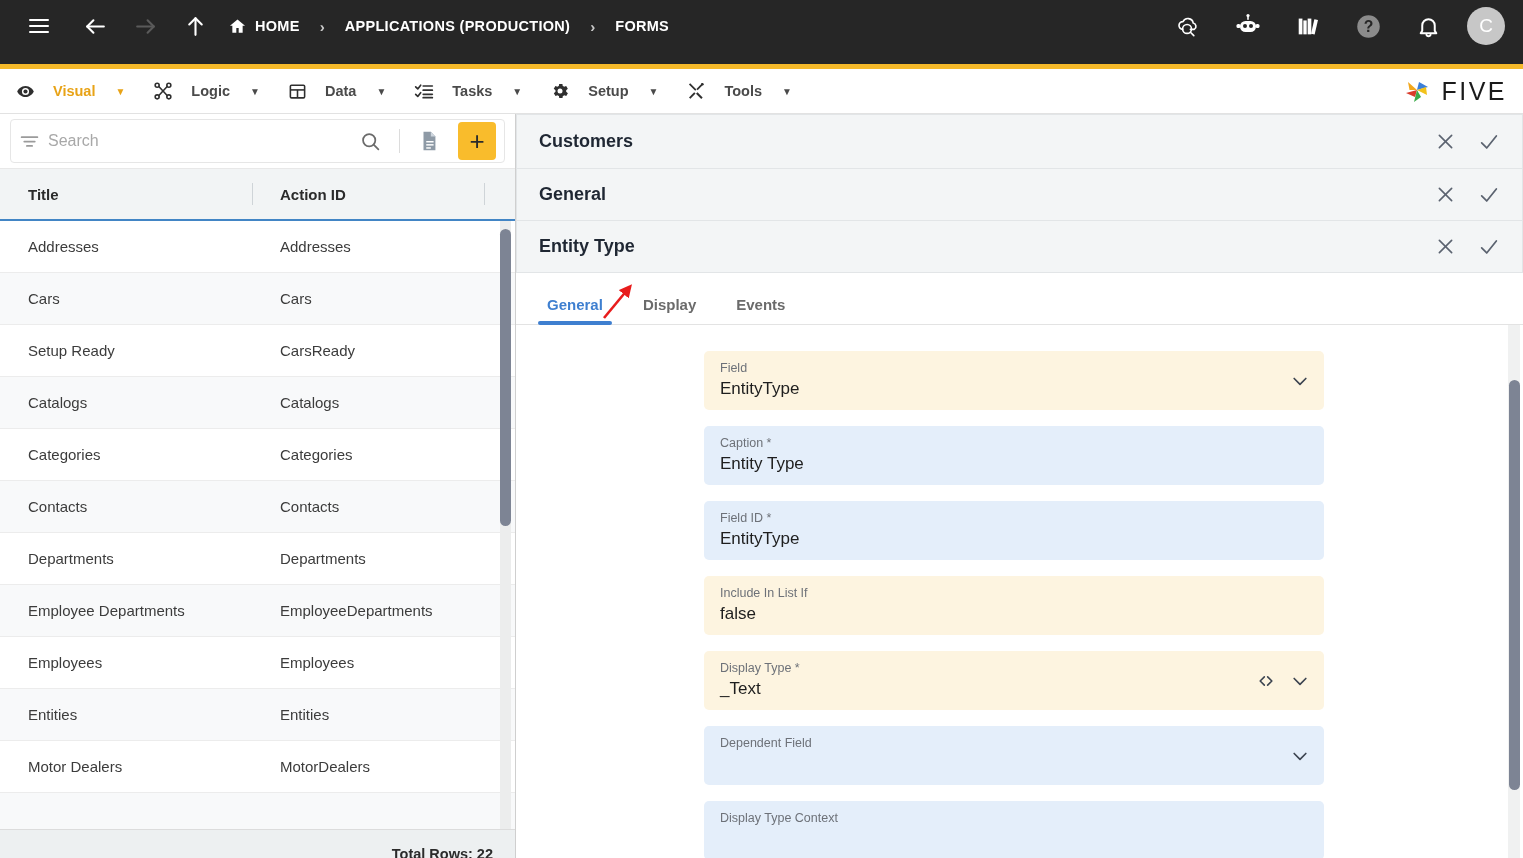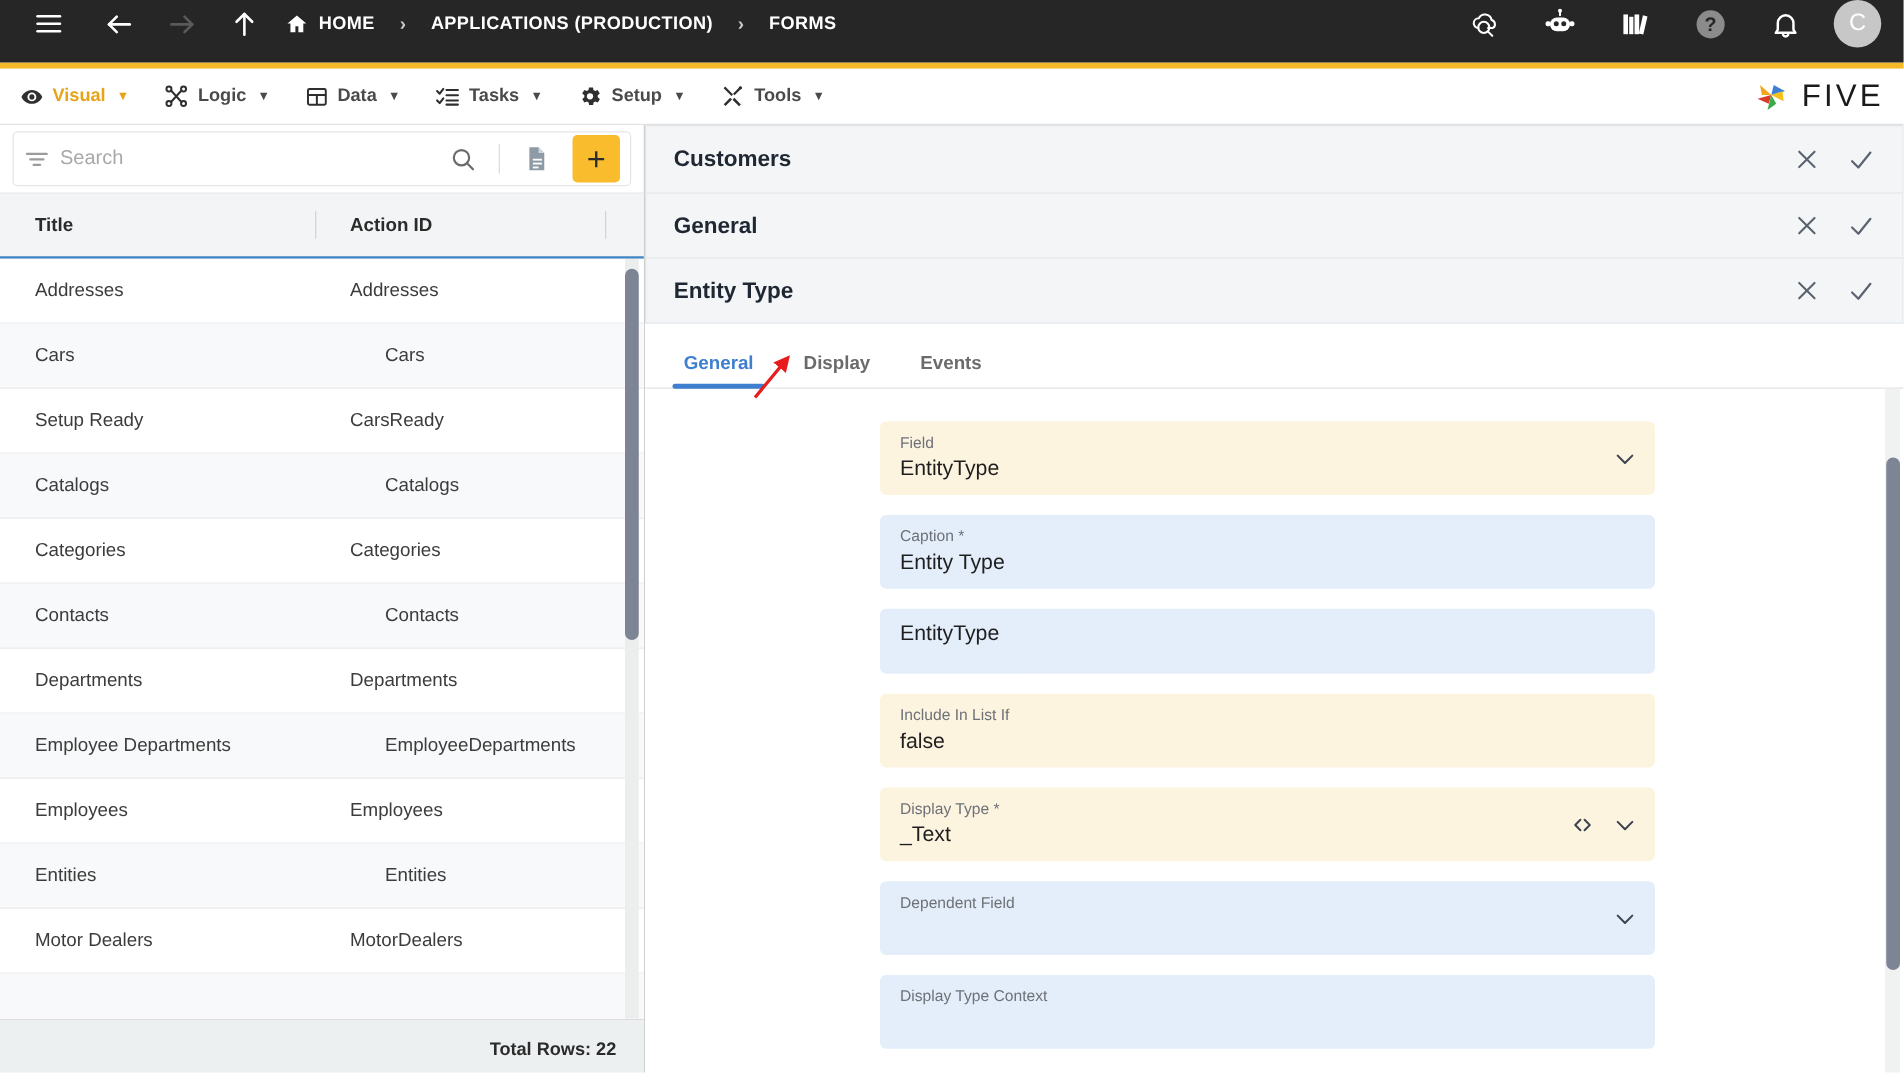--- a/index.html
+++ b/index.html
@@ -5,21 +5,21 @@
   * { box-sizing: border-box; margin: 0; padding: 0; }
   html, body {
     width: 1523px; height: 858px;
     font-family: "Liberation Sans", sans-serif;
     background: #ffffff;
     overflow: hidden;
   }
 
   
   .topbar {
-    height: 50px;
+    height: 64px;
     background: #262626;
     display: flex;
     align-items: center;
     padding: 0 18px 12px 18px;
     position: relative;
   }
   .topbar-left { display: flex; align-items: center; gap: 0; }
   .tb-icon {
     width: 42px; height: 42px;
     display: flex; align-items: center; justify-content: center;
@@ -59,21 +59,21 @@
   
   .menubar {
     height: 45px;
     background: #fff;
     border-bottom: 1px solid #e2e2e2;
     display: flex; align-items: center;
     padding-left: 16px;
     position: relative;
   }
   .menu-item {
-    display: flex; align-items: center; gap: 7px;
+    display: flex; align-items: center; gap: 18px;
     margin-right: 28px;
     font-size: 14.5px;
     font-weight: bold;
     color: #4a4a4a;
     cursor: pointer;
   }
   .menu-item .caret { font-size: 10px; margin-left: 2px; }
   .menu-item.active { color: #e8a317; }
   .menu-item.active .mi-icon { color: #2f2f2f; }
   .mi-icon { color: #2f2f2f; display: flex; align-items: center; }
@@ -154,21 +154,21 @@
     overflow: hidden;
     position: relative;
     background: #fff;
   }
   .grid-row {
     height: 52px;
     display: flex; align-items: center;
     border-bottom: 1px solid #ececec;
     cursor: pointer;
   }
-  .grid-row.alt { background: #f8f9fa; gap: 28px; }
+  .grid-row.alt { background: #f8f9fa; }
   .gr-cell { font-size: 15px; color: #3c3c3c; padding-left: 28px; }
   .gr-cell.c1 { width: 252px; }
   .gr-cell.c2 { width: 232px; }
 
   .left-scrollbar {
     position: absolute; right: 4px; top: 8px;
     width: 11px; height: 297px;
     background: #7d8494; border-radius: 6px;
   }
   .left-scroll-track {
@@ -649,20 +649,21 @@
             </span>
           </div>
         </div>
 
         <div class="ffield blue">
           <div class="ff-label">Caption *</div>
           <div class="ff-value">Entity Type</div>
         </div>
 
         <div class="ffield blue">
+          <div class="ff-label">Field ID *</div>
           <div class="ff-value">EntityType</div>
         </div>
 
         <div class="ffield amber">
           <div class="ff-label">Include In List If</div>
           <div class="ff-value">false</div>
         </div>
 
         <div class="ffield amber">
           <div class="ff-label">Display Type *</div>

